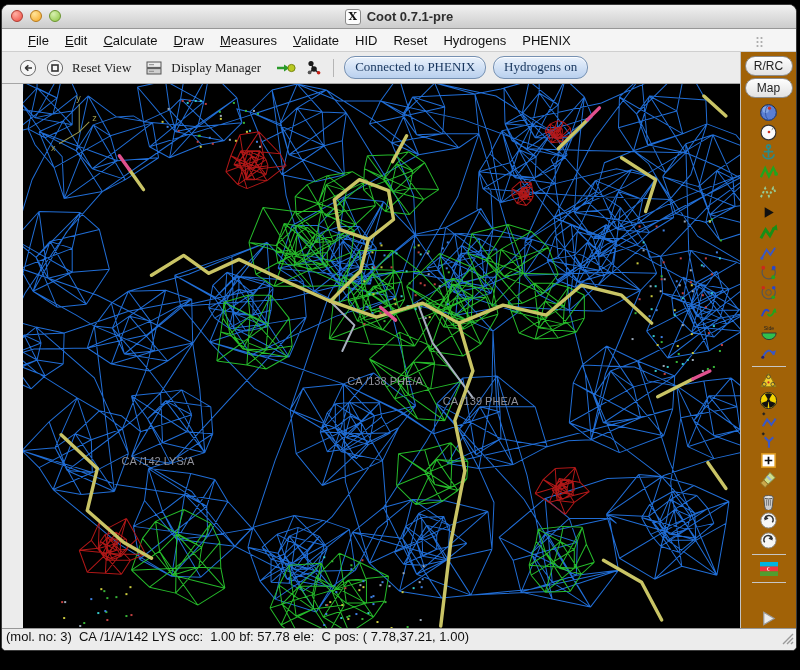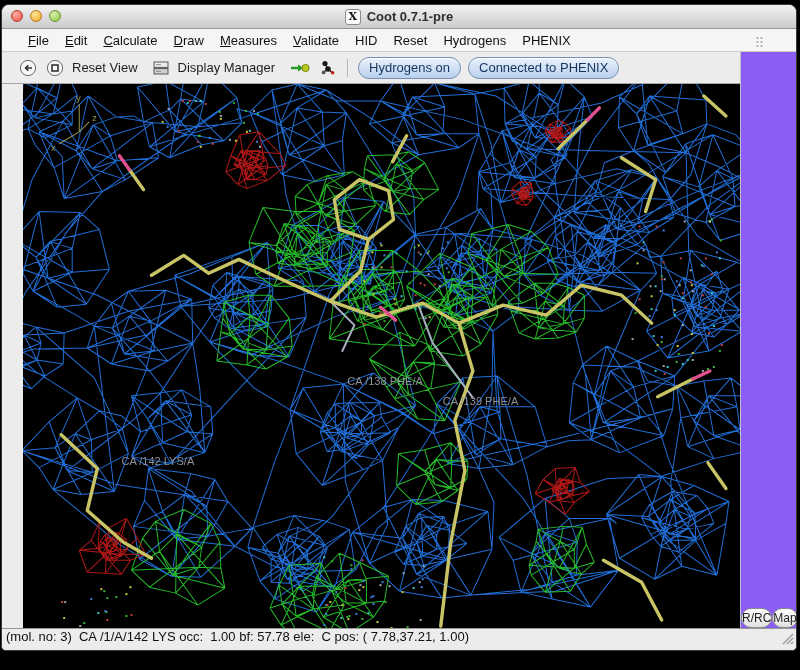--- a/index.html
+++ b/index.html
@@ -21,34 +21,34 @@
             font:bold 11px/13px "DejaVu Serif",serif;color:#111;text-align:center;}
   
   .menubar{height:22px;flex:0 0 22px;background:#f5f5f5;border-bottom:1px solid #cfcfcf;
            display:flex;align-items:center;padding-left:18px;position:relative;}
   .menu-item{font-size:13px;color:#111;padding:10px 8px;cursor:default;}
   .menu-grip{position:absolute;right:32px;top:5px;}
   
   .content-row{flex:1;display:flex;min-height:0;}
   .left-col{flex:1;display:flex;flex-direction:column;min-width:0;}
   .toolbar{height:31px;flex:0 0 31px;display:flex;align-items:center;gap:7px;
-           padding-left:16px;background:#ececec;border-bottom:1px solid #a6a6a6;}
+           padding-left:16px;background:#ececec;border-bottom:1px solid #a6a6a6;font-family:Liberation Serif, serif;}
   .ticon{display:inline-flex;align-items:center;justify-content:center;width:20px;height:20px;}
   .tool-label{font-size:13px;color:#1d1d1d;}
   .tool-sep{width:1px;height:18px;background:#b5b5b5;margin:0 3px;}
   .pill{border-radius:11px;padding:2px 10px 3px 10px;font-size:13px;color:#16345c;
         background:linear-gradient(#eaf2fc,#b9d0ee);border:1px solid #7590b2;
         box-shadow:inset 0 1px 0 rgba(255,255,255,.9);font-family:inherit;}
   .canvas-row{flex:1;display:flex;min-height:0;}
   .gutter{width:21px;flex:0 0 21px;background:#ececec;}
   .canvas{flex:1;background:#000;position:relative;min-width:0;}
   .canvas svg{display:block;width:100%;height:100%;}
   
-  .right-col{width:56px;flex:0 0 56px;background:#8b5cf6;display:flex;flex-direction:row;
-             align-items:flex-end;border-left:1px solid #c2c2c2;padding-top:2px;box-sizing:border-box;}
+  .right-col{width:56px;flex:0 0 56px;background:#a16207;display:flex;flex-direction:column;
+             align-items:center;border-left:1px solid #c2c2c2;padding-top:2px;box-sizing:border-box;}
   .mode-btn{width:48px;box-sizing:border-box;text-align:center;font-size:12px;color:#222;
             background:linear-gradient(#fefefe,#e2e2e2);border:1px solid #8c8c8c;border-radius:10px;
             padding:2px 0;margin-top:2px;font-family:inherit;}
   .icon-col{margin-top:5px;display:flex;flex-direction:column;align-items:center;gap:1px;flex:1;width:100%;}
   .vicon{width:24px;height:19px;display:flex;align-items:center;justify-content:center;}
   .icon-sep{width:34px;height:1px;background:#c6c6c6;margin:3px 0;}
   .push-bottom{margin-top:auto;}
   
   .statusbar{height:21px;flex:0 0 21px;background:#ececec;border-top:1px solid #979797;
              display:flex;padding-left:4px;position:relative;}
@@ -133,22 +133,22 @@
               <line x1="7" y1="5" x2="10" y2="10" stroke="#222" stroke-width="1.4"></line>
               <line x1="10" y1="10" x2="6" y2="13" stroke="#222" stroke-width="1.4"></line>
               <line x1="10" y1="10" x2="14" y2="13.5" stroke="#222" stroke-width="1.4"></line>
               <circle cx="7" cy="4.5" r="2.6" fill="#1a1a1a"></circle>
               <circle cx="10" cy="10" r="2.8" fill="#1a1a1a"></circle>
               <circle cx="5.6" cy="13.4" r="1.9" fill="#555"></circle>
               <circle cx="14.6" cy="13.8" r="1.8" fill="#c32016"></circle>
             </svg>
         </span>
         <span class="tool-sep"></span>
+        <button class="pill">Connected to PHENIX</button>
         <button class="pill">Hydrogens on</button>
-        <button class="pill">Connected to PHENIX</button>
       </div>
 
       <div class="canvas-row">
         <div class="gutter"></div>
         <div class="canvas">
           <svg id="glsvg" viewBox="0 0 714 546" preserveAspectRatio="none">
               <path d="M135,74L102,96M135,74L94,77M102,96L79,108M102,96L69,85M102,96L70,41M79,108L41,115M79,108L53,67M41,115L31,84M41,115L70,41M41,115L94,77M31,84L16,48M31,84L87,52M16,48L40,37M16,48L94,77M16,48L53,67M40,37L65,12M40,37L69,85M65,12L93,33M65,12L53,67M65,12L87,52M93,33L129,39M93,33L70,41M129,39L135,74M129,39L87,52M129,39L69,85M94,77L69,85M69,85L53,67M53,67L70,41M70,41L87,52M87,52L94,77M218,39L200,57M218,39L174,43M200,57L178,61M200,57L152,48M200,57L157,15M178,61L146,74M178,61L146,26M146,74L126,63M146,74L157,15M146,74L174,43M126,63L120,38M126,63L180,18M120,38L114,3M120,38L174,43M120,38L146,26M114,3L142,-3M114,3L152,48M142,-3L161,-10M142,-3L146,26M142,-3L180,18M161,-10L186,-13M161,-10L157,15M186,-13L213,14M186,-13L180,18M186,-13L152,48M213,14L218,39M213,14L174,43M174,43L152,48M152,48L146,26M146,26L157,15M157,15L180,18M180,18L174,43M318,57L320,91M318,57L300,62M320,91L291,98M320,91L265,71M320,91L273,24M291,98L258,91M291,98L256,40M258,91L238,58M258,91L273,24M258,91L300,62M238,58L226,28M238,58L298,28M226,28L248,6M226,28L300,62M226,28L256,40M248,6L273,0M248,6L265,71M273,0L302,6M273,0L256,40M273,0L298,28M302,6L322,29M302,6L273,24M322,29L318,57M322,29L298,28M322,29L265,71M300,62L265,71M265,71L256,40M256,40L273,24M273,24L298,28M298,28L300,62M454,50L434,64M454,50L418,50M434,64L394,71M434,64L392,51M434,64L388,13M394,71L367,59M394,71L378,31M367,59L345,40M367,59L388,13M367,59L418,50M345,40L356,17M345,40L420,23M356,17L374,-8M356,17L418,50M356,17L378,31M374,-8L410,-1M374,-8L392,51M410,-1L450,10M410,-1L378,31M410,-1L420,23M450,10L454,50M450,10L388,13M418,50L392,51M392,51L378,31M378,31L388,13M388,13L420,23M420,23L418,50M567,33L547,54M567,33L532,44M547,54L539,73M547,54L510,54M547,54L514,9M539,73L502,65M539,73L497,30M502,65L487,57M502,65L514,9M502,65L532,44M487,57L480,40M487,57L533,21M480,40L479,4M480,40L532,44M480,40L497,30M479,4L504,-3M479,4L510,54M504,-3L514,-14M504,-3L497,30M504,-3L533,21M514,-14L540,-5M514,-14L514,9M540,-5L559,13M540,-5L533,21M540,-5L510,54M559,13L567,33M559,13L532,44M532,44L510,54M510,54L497,30M497,30L514,9M514,9L533,21M533,21L532,44M681,40L660,69M681,40L657,50M660,69L640,89M660,69L622,61M660,69L624,12M640,89L608,67M640,89L611,30M608,67L593,44M608,67L624,12M608,67L657,50M593,44L594,13M593,44L651,27M594,13L616,-8M594,13L657,50M594,13L611,30M616,-8L660,-19M616,-8L622,61M660,-19L680,16M660,-19L611,30M660,-19L651,27M680,16L681,40M680,16L624,12M657,50L622,61M622,61L611,30M611,30L624,12M624,12L651,27M651,27L657,50M755,116L735,144M755,116L709,123M735,144L694,157M735,144L684,131M735,144L691,87M694,157L680,139M694,157L673,103M680,139L650,130M680,139L691,87M680,139L709,123M650,130L637,93M650,130L707,95M637,93L660,60M637,93L709,123M637,93L673,103M660,60L687,51M660,60L684,131M687,51L723,65M687,51L673,103M687,51L707,95M723,65L736,83M723,65L691,87M736,83L755,116M736,83L707,95M736,83L684,131M709,123L684,131M684,131L673,103M673,103L691,87M691,87L707,95M707,95L709,123M86,186L63,221M86,186L49,189M63,221L34,224M63,221L25,195M63,221L27,158M34,224L10,208M34,224L13,174M10,208L-3,185M10,208L27,158M10,208L49,189M-3,185L-9,156M-3,185L49,165M-9,156L16,128M-9,156L49,189M-9,156L13,174M16,128L57,129M16,128L25,195M57,129L76,146M57,129L13,174M57,129L49,165M76,146L86,186M76,146L27,158M49,189L25,195M25,195L13,174M13,174L27,158M27,158L49,165M49,165L49,189M169,260L144,278M169,260L131,268M144,278L126,288M144,278L101,271M144,278L106,233M126,288L88,281M126,288L89,245M88,281L64,265M88,281L106,233M88,281L131,268M64,265L71,243M64,265L127,238M71,243L88,220M71,243L131,268M71,243L89,245M88,220L105,208M88,220L101,271M105,208L142,207M105,208L89,245M105,208L127,238M142,207L168,216M142,207L106,233M168,216L169,260M168,216L127,238M168,216L101,271M131,268L101,271M101,271L89,245M89,245L106,233M106,233L127,238M127,238L131,268M282,234L265,274M282,234L241,241M265,274L227,272M265,274L210,245M265,274L213,193M227,272L186,259M227,272L191,215M186,259L157,223M186,259L213,193M186,259L241,241M157,223L151,192M157,223L246,203M151,192L208,172M151,192L241,241M151,192L191,215M208,172L243,159M208,172L210,245M243,159L279,198M243,159L191,215M243,159L246,203M279,198L282,234M279,198L213,193M241,241L210,245M210,245L191,215M191,215L213,193M213,193L246,203M246,203L241,241M247,227L243,244M247,227L229,232M243,244L222,248M243,244L212,231M243,244L215,206M222,248L205,245M222,248L201,216M205,245L191,235M205,245L215,206M205,245L229,232M191,235L185,225M191,235L229,210M185,225L189,202M185,225L229,232M185,225L201,216M189,202L203,189M189,202L212,231M203,189L215,193M203,189L201,216M203,189L229,210M215,193L241,198M215,193L215,206M241,198L249,205M241,198L229,210M241,198L212,231M249,205L247,227M249,205L229,232M229,232L212,231M212,231L201,216M201,216L215,206M215,206L229,210M229,210L229,232M379,187L371,214M379,187L339,194M371,214L334,230M371,214L317,203M371,214L315,153M334,230L315,220M334,230L297,176M315,220L290,208M315,220L315,153M315,220L339,194M290,208L254,185M290,208L347,163M254,185L268,142M254,185L339,194M254,185L297,176M268,142L294,142M268,142L317,203M294,142L320,114M294,142L297,176M294,142L347,163M320,114L359,118M320,114L315,153M359,118L391,152M359,118L347,163M359,118L317,203M391,152L379,187M391,152L339,194M339,194L317,203M317,203L297,176M297,176L315,153M315,153L347,163M347,163L339,194M349,180L346,201M349,180L337,184M346,201L323,199M346,201L318,186M346,201L318,158M323,199L315,197M323,199L306,177M315,197L298,188M315,197L318,158M315,197L337,184M298,188L282,172M298,188L336,169M282,172L297,149M282,172L337,184M282,172L306,177M297,149L316,143M297,149L318,186M316,143L335,143M316,143L306,177M316,143L336,169M335,143L352,165M335,143L318,158M352,165L349,180M352,165L336,169M352,165L318,186M337,184L318,186M318,186L306,177M306,177L318,158M318,158L336,169M336,169L337,184M495,188L493,229M495,188L460,203M493,229L468,248M493,229L429,209M493,229L437,162M468,248L431,232M468,248L413,187M431,232L388,221M431,232L437,162M431,232L460,203M388,221L389,190M388,221L463,176M389,190L390,151M389,190L460,203M389,190L413,187M390,151L421,144M390,151L429,209M421,144L456,125M421,144L413,187M421,144L463,176M456,125L468,146M456,125L437,162M468,146L507,156M468,146L463,176M468,146L429,209M507,156L495,188M507,156L460,203M460,203L429,209M429,209L413,187M413,187L437,162M437,162L463,176M463,176L460,203M471,194L466,210M471,194L459,194M466,210L442,217M466,210L438,199M466,210L436,170M442,217L423,204M442,217L427,185M423,204L402,185M423,204L436,170M423,204L459,194M402,185L416,173M402,185L457,172M416,173L430,150M416,173L459,194M416,173L427,185M430,150L454,155M430,150L438,199M454,155L472,166M454,155L427,185M454,155L457,172M472,166L471,194M472,166L436,170M459,194L438,199M438,199L427,185M427,185L436,170M436,170L457,172M457,172L459,194M631,190L615,207M631,190L587,189M615,207L577,228M615,207L553,199M615,207L552,148M577,228L544,227M577,228L533,173M544,227L515,212M544,227L552,148M544,227L587,189M515,212L499,192M515,212L591,159M499,192L500,158M499,192L587,189M499,192L533,173M500,158L529,134M500,158L553,199M529,134L571,108M529,134L533,173M529,134L591,159M571,108L595,124M571,108L552,148M595,124L620,161M595,124L591,159M595,124L553,199M620,161L631,190M620,161L587,189M587,189L553,199M553,199L533,173M533,173L552,148M552,148L591,159M591,159L587,189M587,179L579,193M587,179L574,187M579,193L571,204M579,193L557,187M579,193L562,159M571,204L550,204M571,204L549,172M550,204L532,197M550,204L562,159M550,204L574,187M532,197L522,177M532,197L573,168M522,177L530,153M522,177L574,187M522,177L549,172M530,153L546,141M530,153L557,187M546,141L567,150M546,141L549,172M546,141L573,168M567,150L581,141M567,150L562,159M581,141L591,159M581,141L573,168M581,141L557,187M591,159L587,179M591,159L574,187M574,187L557,187M557,187L549,172M549,172L562,159M562,159L573,168M573,168L574,187M720,230L716,248M720,230L694,235M716,248L683,268M716,248L669,244M716,248L674,201M683,268L642,275M683,268L658,214M642,275L621,248M642,275L674,201M642,275L694,235M621,248L637,210M621,248L703,206M637,210L635,173M637,210L694,235M637,210L658,214M635,173L665,167M635,173L669,244M665,167L711,179M665,167L658,214M665,167L703,206M711,179L736,191M711,179L674,201M736,191L720,230M736,191L703,206M736,191L669,244M694,235L669,244M669,244L658,214M658,214L674,201M674,201L703,206M703,206L694,235M713,227L701,241M713,227L686,227M701,241L688,254M701,241L671,233M701,241L677,207M688,254L666,249M688,254L665,222M666,249L648,231M666,249L677,207M666,249L686,227M648,231L646,214M648,231L690,210M646,214L657,194M646,214L686,227M646,214L665,222M657,194L671,199M657,194L671,233M671,199L691,188M671,199L665,222M671,199L690,210M691,188L697,207M691,188L677,207M697,207L713,227M697,207L690,210M697,207L671,233M686,227L671,233M671,233L665,222M665,222L677,207M677,207L690,210M690,210L686,227M105,371L91,409M105,371L69,390M91,409L58,412M91,409L44,388M91,409L52,351M58,412L30,407M58,412L32,365M30,407L16,385M30,407L52,351M30,407L69,390M16,385L-1,368M16,385L68,357M-1,368L26,339M-1,368L69,390M-1,368L32,365M26,339L54,315M26,339L44,388M54,315L76,328M54,315L32,365M54,315L68,357M76,328L99,346M76,328L52,351M99,346L105,371M99,346L68,357M99,346L44,388M69,390L44,388M44,388L32,365M32,365L52,351M52,351L68,357M68,357L69,390M228,446L211,464M228,446L184,454M211,464L177,495M211,464L153,457M211,464L161,412M177,495L148,494M177,495L139,429M148,494L116,477M148,494L161,412M148,494L184,454M116,477L110,444M116,477L183,424M110,444L121,418M110,444L184,454M110,444L139,429M121,418L125,386M121,418L153,457M125,386L167,391M125,386L139,429M125,386L183,424M167,391L191,397M167,391L161,412M191,397L204,419M191,397L183,424M191,397L153,457M204,419L228,446M204,419L184,454M184,454L153,457M153,457L139,429M139,429L161,412M161,412L183,424M183,424L184,454M331,488L307,505M331,488L292,489M307,505L292,530M307,505L263,497M307,505L265,454M292,530L251,517M292,530L254,471M251,517L236,499M251,517L265,454M251,517L292,489M236,499L224,465M236,499L300,463M224,465L229,445M224,465L292,489M224,465L254,471M229,445L270,433M229,445L263,497M270,433L299,438M270,433L254,471M270,433L300,463M299,438L325,447M299,438L265,454M325,447L331,488M325,447L300,463M325,447L263,497M292,489L263,497M263,497L254,471M254,471L265,454M265,454L300,463M300,463L292,489M298,479L296,497M298,479L284,487M296,497L279,509M296,497L270,487M296,497L271,461M279,509L265,501M279,509L260,472M265,501L247,500M265,501L271,461M265,501L284,487M247,500L247,477M247,500L283,468M247,477L238,465M247,477L284,487M247,477L260,472M238,465L253,452M238,465L270,487M253,452L274,445M253,452L260,472M253,452L283,468M274,445L295,454M274,445L271,461M295,454L303,466M295,454L283,468M295,454L270,487M303,466L298,479M303,466L284,487M284,487L270,487M270,487L260,472M260,472L271,461M271,461L283,468M283,468L284,487M467,467L446,513M467,467L423,477M446,513L417,516M446,513L392,492M446,513L394,431M417,516L375,509M417,516L378,456M375,509L345,481M375,509L394,431M375,509L423,477M345,481L328,450M345,481L425,443M328,450L359,425M328,450L423,477M328,450L378,456M359,425L388,417M359,425L392,492M388,417L419,418M388,417L378,456M388,417L425,443M419,418L463,429M419,418L394,431M463,429L467,467M463,429L425,443M463,429L392,492M423,477L392,492M392,492L378,456M378,456L394,431M394,431L425,443M425,443L423,477M442,461L421,478M442,461L412,467M421,478L399,483M421,478L398,474M421,478L402,443M399,483L379,482M399,483L392,460M379,482L370,470M379,482L402,443M379,482L412,467M370,470L381,444M370,470L412,453M381,444L397,435M381,444L412,467M381,444L392,460M397,435L419,434M397,435L398,474M419,434L424,448M419,434L392,460M419,434L412,453M424,448L442,461M424,448L402,443M412,467L398,474M398,474L392,460M392,460L402,443M402,443L412,453M412,453L412,467M593,488L565,525M593,488L551,493M565,525L527,517M565,525L527,500M565,525L521,450M527,517L496,510M527,517L506,471M496,510L488,478M496,510L521,450M496,510L551,493M488,478L474,455M488,478L552,460M474,455L520,416M474,455L551,493M474,455L506,471M520,416L544,436M520,416L527,500M544,436L584,436M544,436L506,471M544,436L552,460M584,436L593,488M584,436L521,450M551,493L527,500M527,500L506,471M506,471L521,450M521,450L552,460M552,460L551,493M700,441L691,493M700,441L670,458M691,493L656,484M691,493L642,458M691,493L645,417M656,484L629,497M656,484L623,434M629,497L594,476M629,497L645,417M629,497L670,458M594,476L581,432M594,476L669,431M581,432L613,392M581,432L670,458M581,432L623,434M613,392L636,394M613,392L642,458M636,394L668,403M636,394L623,434M636,394L669,431M668,403L703,419M668,403L645,417M703,419L700,441M703,419L669,431M703,419L642,458M670,458L642,458M642,458L623,434M623,434L645,417M645,417L669,431M669,431L670,458M688,441L670,456M688,441L661,447M670,456L653,470M670,456L644,452M670,456L649,427M653,470L635,464M653,470L633,441M635,464L625,452M635,464L649,427M635,464L661,447M625,452L616,435M625,452L665,434M616,435L624,422M616,435L661,447M616,435L633,441M624,422L647,409M624,422L644,452M647,409L671,413M647,409L633,441M647,409L665,434M671,413L682,426M671,413L649,427M682,426L688,441M682,426L665,434M682,426L644,452M661,447L644,452M644,452L633,441M633,441L649,427M649,427L665,434M665,434L661,447M750,344L727,367M750,344L714,347M727,367L688,376M727,367L688,353M727,367L683,313M688,376L662,364M688,376L668,338M662,364L655,335M662,364L683,313M662,364L714,347M655,335L651,303M655,335L711,324M651,303L678,298M651,303L714,347M651,303L668,338M678,298L705,295M678,298L688,353M705,295L727,313M705,295L668,338M705,295L711,324M727,313L750,344M727,313L683,313M714,347L688,353M688,353L668,338M668,338L683,313M683,313L711,324M711,324L714,347M647,326L638,353M647,326L615,335M638,353L594,370M638,353L578,340M638,353L585,288M594,370L566,357M594,370L569,312M566,357L544,340M566,357L585,288M566,357L615,335M544,340L548,300M544,340L608,304M548,300L557,282M548,300L615,335M548,300L569,312M557,282L581,263M557,282L578,340M581,263L612,278M581,263L569,312M581,263L608,304M612,278L649,293M612,278L585,288M649,293L647,326M649,293L608,304M649,293L578,340M615,335L578,340M578,340L569,312M569,312L585,288M585,288L608,304M608,304L615,335M374,345L358,378M374,345L345,359M358,378L339,387M358,378L317,369M358,378L325,319M339,387L298,403M339,387L298,346M298,403L272,371M298,403L325,319M298,403L345,359M272,371L266,327M272,371L350,333M266,327L279,305M266,327L345,359M266,327L298,346M279,305L319,301M279,305L317,369M319,301L349,290M319,301L298,346M319,301L350,333M349,290L391,323M349,290L325,319M391,323L374,345M391,323L350,333M391,323L317,369M345,359L317,369M317,369L298,346M298,346L325,319M325,319L350,333M350,333L345,359M366,350L344,362M366,350L337,351M344,362L332,376M344,362L322,355M344,362L326,333M332,376L317,367M332,376L311,345M317,367L303,369M317,367L326,333M317,367L337,351M303,369L296,349M303,369L337,338M296,349L303,330M296,349L337,351M296,349L311,345M303,330L311,321M303,330L322,355M311,321L324,320M311,321L311,345M311,321L337,338M324,320L355,320M324,320L326,333M355,320L357,334M355,320L337,338M355,320L322,355M357,334L366,350M357,334L337,351M337,351L322,355M322,355L311,345M311,345L326,333M326,333L337,338M337,338L337,351M522,364L488,382M522,364L476,356M488,382L454,386M488,382L451,372M488,382L455,324M454,386L423,381M454,386L434,347M423,381L409,351M423,381L455,324M423,381L476,356M409,351L412,321M409,351L475,329M412,321L438,295M412,321L476,356M412,321L434,347M438,295L472,293M438,295L451,372M472,293L510,324M472,293L434,347M472,293L475,329M510,324L522,364M510,324L455,324M476,356L451,372M451,372L434,347M434,347L455,324M455,324L475,329M475,329L476,356M189,351L181,370M189,351L163,349M181,370L147,381M181,370L139,360M181,370L142,318M147,381L108,374M147,381L124,336M108,374L117,349M108,374L142,318M108,374L163,349M117,349L108,313M117,349L168,332M108,313L137,310M108,313L163,349M108,313L124,336M137,310L158,307M137,310L139,360M158,307L187,324M158,307L124,336M158,307L168,332M187,324L189,351M187,324L142,318M163,349L139,360M139,360L124,336M124,336L142,318M142,318L168,332M168,332L163,349M530,84L530,100M530,84L510,94M530,100L505,111M530,100L490,94M530,100L494,66M505,111L476,119M505,111L485,79M476,119L458,105M476,119L494,66M476,119L510,94M458,105L454,88M458,105L511,73M454,88L465,70M454,88L510,94M454,88L485,79M465,70L477,47M465,70L490,94M477,47L507,40M477,47L485,79M477,47L511,73M507,40L527,48M507,40L494,66M527,48L542,71M527,48L511,73M527,48L490,94M542,71L530,84M542,71L510,94M510,94L490,94M490,94L485,79M485,79L494,66M494,66L511,73M511,73L510,94M648,134L624,149M648,134L612,140M624,149L612,161M624,149L592,146M624,149L593,108M612,161L573,174M612,161L583,126M573,174L568,155M573,174L593,108M573,174L612,140M568,155L549,129M568,155L617,116M549,129L561,117M549,129L612,140M549,129L583,126M561,117L570,97M561,117L592,146M570,97L606,86M570,97L583,126M570,97L617,116M606,86L631,94M606,86L593,108M631,94L644,116M631,94L617,116M631,94L592,146M644,116L648,134M644,116L612,140M612,140L592,146M592,146L583,126M583,126L593,108M593,108L617,116M617,116L612,140M49,27L49,41M49,27L30,30M49,41L22,54M49,41L12,34M49,41L14,4M22,54L5,45M22,54L-1,20M5,45L-9,48M5,45L14,4M5,45L30,30M-9,48L-13,24M-9,48L34,14M-13,24L-22,-1M-13,24L30,30M-13,24L-1,20M-22,-1L-0,-2M-22,-1L12,34M-0,-2L14,-10M-0,-2L-1,20M-0,-2L34,14M14,-10L41,-18M14,-10L14,4M41,-18L54,11M41,-18L34,14M41,-18L12,34M54,11L49,27M54,11L30,30M30,30L12,34M12,34L-1,20M-1,20L14,4M14,4L34,14M34,14L30,30M40,281L22,293M40,281L14,277M22,293L8,306M22,293L-1,284M22,293L1,252M8,306L-24,291M8,306L-18,269M-24,291L-29,278M-24,291L1,252M-24,291L14,277M-29,278L-29,253M-29,278L18,260M-29,253L-12,237M-29,253L14,277M-29,253L-18,269M-12,237L13,244M-12,237L-1,284M13,244L41,250M13,244L-18,269M13,244L18,260M41,250L40,281M41,250L1,252M14,277L-1,284M-1,284L-18,269M-18,269L1,252M1,252L18,260M18,260L14,277M79,108L138,66L213,14M93,33L110,32L120,38M40,37L9,96L-9,156M79,108L43,149L10,208M31,84L12,61L5,45M41,115L39,73L22,54M126,63L218,34L302,6M218,39L213,25L226,28M302,6L349,36L394,71M273,0L314,17L356,17M248,6L262,112L290,208M322,29L364,98L391,152M356,17L439,36L539,73M450,10L476,5L504,-3M394,71L340,102L268,142M367,59L389,112L391,152M454,50L433,113L389,190M454,50L473,113L495,188M410,-1L471,12L527,48M450,10L466,60L476,119M480,40L576,19L660,-19M502,65L571,67L660,69M539,73L556,93L571,108M559,13L535,80L500,158M547,54L526,76L530,84M567,33L538,53L530,84M480,40L514,104L568,155M559,13L553,68L549,129M681,40L710,51L736,83M660,69L695,84L755,116M616,-8L569,55L529,134M608,67L579,79L571,108M608,67L623,80L644,116M681,40L665,91L644,116M650,130L581,161L515,212M687,51L600,103L529,134M736,83L683,122L635,173M660,60L663,169L683,268M736,83L664,111L568,155M736,83L652,126L573,174M10,208L53,232L71,243M-3,185L74,212L169,260M57,129L2,210L-29,278M16,128L1,186L-12,237M105,208L165,191L243,159M64,265L123,252L157,223M71,243L80,317L91,409M142,207L122,289L99,346M126,288L159,331L181,370M169,260L176,306L181,370M168,216L105,228L41,250M64,265L11,266L-29,278M227,272L312,233L371,214M157,223L259,216L379,187M186,259L230,305L266,327M186,259L254,278L319,301M282,234L204,318L147,381M243,159L190,228L137,310M315,220L359,177L390,151M391,152L437,150L507,156M359,118L305,211L266,327M320,114L362,210L391,323M431,232L480,223L544,227M507,156L557,172L615,207M468,248L472,327L488,382M468,248L467,309L454,386M468,146L466,108L454,88M468,146L452,125L454,88M529,134L614,171L720,230M620,161L624,174L635,173M615,207L580,291L566,357M544,227L560,291L566,357M544,227L540,166L530,100M529,134L491,86L477,47M499,192L524,154L570,97M500,158L555,123L606,86M736,191L719,285L727,367M716,248L731,281L727,313M720,230L675,246L612,278M720,230L682,252L649,293M635,173L597,155L568,155M736,191L672,153L631,94M30,407L96,462L148,494M-1,368L93,402L204,419M99,346L111,336L137,310M76,328L98,333L117,349M105,371L71,295L13,244M54,315L13,289L-29,253M211,464L216,458L229,445M211,464L248,483L307,505M211,464L168,409L108,374M125,386L147,379L189,351M331,488L353,446L388,417M292,530L311,503L328,450M229,445L251,378L279,305M236,499L308,434L374,345M446,513L530,509L593,488M417,516L506,507L593,488M345,481L321,399L319,301M345,481L363,442L358,378M359,425L402,358L438,295M467,467L469,420L454,386M520,416L582,396L636,394M584,436L591,441L581,432M527,517L502,393L472,293M565,525L499,417L412,321M581,432L638,393L688,376M656,484L645,400L655,335M691,493L643,377L612,278M636,394L585,355L544,340M651,303L609,284L557,282M651,303L622,298L612,278M647,326L532,356L423,381M566,357L543,358L522,364M319,301L377,329L409,351M319,301L375,329L409,351M530,100L591,85L631,94M458,105L549,112L644,116" stroke="#2273e0" fill="none" stroke-width="1" opacity="0.95"></path>
               <path d="M327,169L321,202M327,169L298,181M321,202L287,203M321,202L273,181M321,202L273,142M287,203L250,203M287,203L252,162M250,203L232,191M250,203L273,142M250,203L298,181M232,191L225,159M232,191L299,155M225,159L239,124M225,159L298,181M225,159L252,162M239,124L271,128M239,124L273,181M271,128L297,128M271,128L252,162M271,128L299,155M297,128L330,147M297,128L273,142M330,147L327,169M330,147L299,155M330,147L273,181M298,181L273,181M273,181L252,162M252,162L273,142M273,142L299,155M299,155L298,181M303,169L303,183M303,169L284,171M303,183L288,186M303,183L273,173M303,183L273,151M288,186L270,182M288,186L268,166M270,182L254,180M270,182L273,151M270,182L284,171M254,180L252,169M254,180L287,161M252,169L254,158M252,169L284,171M252,169L268,166M254,158L260,140M254,158L273,173M260,140L283,144M260,140L268,166M260,140L287,161M283,144L291,151M283,144L273,151M291,151L307,158M291,151L287,161M291,151L273,173M307,158L303,169M307,158L284,171M284,171L273,173M273,173L268,166M268,166L273,151M273,151L287,161M287,161L284,171M420,215L390,263M420,215L375,229M390,263L345,261M390,263L340,237M390,263L348,191M345,261L305,256M345,261L329,212M305,256L309,220M305,256L348,191M305,256L375,229M309,220L319,193M309,220L369,205M319,193L335,167M319,193L375,229M319,193L329,212M335,167L368,167M335,167L340,237M368,167L395,188M368,167L329,212M368,167L369,205M395,188L420,215M395,188L348,191M375,229L340,237M340,237L329,212M329,212L348,191M348,191L369,205M369,205L375,229M380,216L371,231M380,216L363,223M371,231L358,247M371,231L347,227M371,231L349,203M358,247L333,238M358,247L339,215M333,238L324,218M333,238L349,203M333,238L363,223M324,218L325,196M324,218L361,208M325,196L336,186M325,196L363,223M325,196L339,215M336,186L370,187M336,186L347,227M370,187L377,199M370,187L339,215M370,187L361,208M377,199L380,216M377,199L349,203M363,223L347,227M347,227L339,215M339,215L349,203M349,203L361,208M361,208L363,223M473,231L456,261M473,231L446,239M456,261L438,273M456,261L429,243M456,261L428,201M438,273L405,268M438,273L413,225M405,268L394,236M405,268L428,201M405,268L446,239M394,236L382,203M394,236L448,213M382,203L415,170M382,203L446,239M382,203L413,225M415,170L447,184M415,170L429,243M447,184L468,206M447,184L413,225M447,184L448,213M468,206L473,231M468,206L428,201M446,239L429,243M429,243L413,225M413,225L428,201M428,201L448,213M448,213L446,239M466,228L450,240M466,228L442,237M450,240L439,246M450,240L427,234M450,240L430,215M439,246L419,244M439,246L422,222M419,244L411,231M419,244L430,215M419,244L442,237M411,231L401,220M411,231L444,215M401,220L414,204M401,220L442,237M401,220L422,222M414,204L428,195M414,204L427,234M428,195L443,199M428,195L422,222M428,195L444,215M443,199L461,214M443,199L430,215M461,214L466,228M461,214L444,215M461,214L427,234M442,237L427,234M427,234L422,222M422,222L430,215M430,215L444,215M444,215L442,237M351,122L331,141M351,122L319,128M331,141L309,158M331,141L301,132M331,141L302,101M309,158L291,159M309,158L294,120M291,159L272,131M291,159L302,101M291,159L319,128M272,131L271,113M272,131L322,107M271,113L283,101M271,113L319,128M271,113L294,120M283,101L303,92M283,101L301,132M303,92L328,88M303,92L294,120M303,92L322,107M328,88L343,97M328,88L302,101M343,97L351,122M343,97L322,107M343,97L301,132M319,128L301,132M301,132L294,120M294,120L302,101M302,101L322,107M322,107L319,128M268,263L263,274M268,263L242,267M263,274L242,286M263,274L219,266M263,274L226,233M242,286L223,282M242,286L206,251M223,282L193,278M223,282L226,233M223,282L242,267M193,278L197,249M193,278L244,241M197,249L199,235M197,249L242,267M197,249L206,251M199,235L200,219M199,235L219,266M200,219L224,212M200,219L206,251M200,219L244,241M224,212L247,212M224,212L226,233M247,212L265,235M247,212L244,241M247,212L219,266M265,235L268,263M265,235L242,267M242,267L219,266M219,266L206,251M206,251L226,233M226,233L244,241M244,241L242,267M436,299L420,338M436,299L406,306M420,338L393,336M420,338L384,312M420,338L389,279M393,336L370,316M393,336L372,297M370,316L362,304M370,316L389,279M370,316L406,306M362,304L345,276M362,304L410,280M345,276L375,249M345,276L406,306M345,276L372,297M375,249L404,262M375,249L384,312M404,262L423,283M404,262L372,297M404,262L410,280M423,283L436,299M423,283L389,279M406,306L384,312M384,312L372,297M372,297L389,279M389,279L410,280M410,280L406,306M533,191L518,210M533,191L498,190M518,210L497,220M518,210L479,193M518,210L476,166M497,220L467,223M497,220L461,177M467,223L454,195M467,223L476,166M467,223L498,190M454,195L443,170M454,195L496,174M443,170L447,150M443,170L498,190M443,170L461,177M447,150L483,141M447,150L479,193M483,141L506,148M483,141L461,177M483,141L496,174M506,148L523,164M506,148L476,166M523,164L533,191M523,164L496,174M523,164L479,193M498,190L479,193M479,193L461,177M461,177L476,166M476,166L496,174M496,174L498,190M197,486L201,506M197,486L175,485M201,506L174,523M201,506L149,493M201,506L153,452M174,523L152,511M174,523L136,469M152,511L126,505M152,511L153,452M152,511L175,485M126,505L108,488M126,505L178,465M108,488L119,456M108,488L175,485M108,488L136,469M119,456L132,439M119,456L149,493M132,439L160,427M132,439L136,469M132,439L178,465M160,427L187,441M160,427L153,452M187,441L196,460M187,441L178,465M187,441L149,493M196,460L197,486M196,460L175,485M175,485L149,493M149,493L136,469M136,469L153,452M153,452L178,465M178,465L175,485M320,523L305,550M320,523L289,527M305,550L279,562M305,550L272,534M305,550L275,504M279,562L257,543M279,562L258,522M257,543L246,526M257,543L275,504M257,543L289,527M246,526L255,503M246,526L290,512M255,503L265,483M255,503L289,527M255,503L258,522M265,483L297,481M265,483L272,534M297,481L308,504M297,481L258,522M297,481L290,512M308,504L320,523M308,504L275,504M289,527L272,534M272,534L258,522M258,522L275,504M275,504L290,512M290,512L289,527M442,396L433,408M442,396L426,405M433,408L417,419M433,408L410,402M433,408L412,377M417,419L391,422M417,419L400,389M391,422L372,403M391,422L412,377M391,422L426,405M372,403L374,371M372,403L427,380M374,371L400,367M374,371L426,405M374,371L400,389M400,367L426,360M400,367L410,402M426,360L443,379M426,360L400,389M426,360L427,380M443,379L442,396M443,379L412,377M426,405L410,402M410,402L400,389M400,389L412,377M412,377L427,380M427,380L426,405M414,106L399,116M414,106L385,105M399,116L385,131M399,116L369,108M399,116L372,80M385,131L361,128M385,131L359,96M361,128L339,106M361,128L372,80M361,128L385,105M339,106L340,85M339,106L388,87M340,85L343,72M340,85L385,105M340,85L359,96M343,72L370,71M343,72L369,108M370,71L384,68M370,71L359,96M370,71L388,87M384,68L400,79M384,68L372,80M400,79L414,106M400,79L388,87M400,79L369,108M385,105L369,108M369,108L359,96M359,96L372,80M372,80L388,87M388,87L385,105M559,235L551,249M559,235L538,241M551,249L533,255M551,249L514,245M551,249L520,218M533,255L510,256M533,255L512,227M510,256L494,250M510,256L520,218M510,256L538,241M494,250L486,228M494,250L539,223M486,228L483,219M486,228L538,241M486,228L512,227M483,219L509,200M483,219L514,245M509,200L528,200M509,200L512,227M509,200L539,223M528,200L543,204M528,200L520,218M543,204L559,212M543,204L539,223M543,204L514,245M559,212L559,235M559,212L538,241M538,241L514,245M514,245L512,227M512,227L520,218M520,218L539,223M539,223L538,241M360,519L349,535M360,519L342,521M349,535L325,551M349,535L322,521M349,535L324,498M325,551L299,535M325,551L308,510M299,535L288,514M299,535L324,498M299,535L342,521M288,514L292,495M288,514L342,498M292,495L315,471M292,495L342,521M292,495L308,510M315,471L335,480M315,471L322,521M335,480L364,494M335,480L308,510M335,480L342,498M364,494L360,519M364,494L324,498M342,521L322,521M322,521L308,510M308,510L324,498M324,498L342,498M342,498L342,521M569,480L556,492M569,480L549,486M556,492L545,509M556,492L534,486M556,492L535,459M545,509L520,510M545,509L521,472M520,510L506,493M520,510L535,459M520,510L549,486M506,493L504,483M506,493L549,467M504,483L511,459M504,483L549,486M504,483L521,472M511,459L513,447M511,459L534,486M513,447L538,444M513,447L521,472M513,447L549,467M538,444L557,445M538,444L535,459M557,445L561,462M557,445L549,467M557,445L534,486M561,462L569,480M561,462L549,486M549,486L534,486M534,486L521,472M521,472L535,459M535,459L549,467M549,467L549,486" stroke="#27c42c" fill="none" stroke-width="1" opacity="0.95"></path>
               <path d="M262,82L243,97M262,82L236,85M243,97L223,105M243,97L223,95M243,97L224,67M223,105L214,101M223,105L215,78M214,101L202,88M214,101L224,67M214,101L236,85M202,88L207,72M202,88L240,74M207,72L216,51M207,72L236,85M207,72L215,78M216,51L235,48M216,51L223,95M235,48L256,70M235,48L215,78M235,48L240,74M256,70L262,82M256,70L224,67M236,85L223,95M223,95L215,78M215,78L224,67M224,67L240,74M240,74L236,85M244,82L242,91M244,82L231,84M242,91L231,96M242,91L226,85M242,91L227,73M231,96L222,96M231,96L222,79M222,96L221,87M222,96L227,73M222,96L231,84M221,87L210,81M221,87L234,75M210,81L213,76M210,81L231,84M210,81L222,79M213,76L217,67M213,76L226,85M217,67L229,67M217,67L222,79M217,67L234,75M229,67L236,67M229,67L227,73M236,67L242,76M236,67L234,75M236,67L226,85M242,76L244,82M242,76L231,84M231,84L226,85M226,85L222,79M222,79L227,73M227,73L234,75M234,75L231,84M122,472L107,478M122,472L97,472M107,478L98,492M107,478L83,478M107,478L84,455M98,492L82,491M98,492L75,466M82,491L64,490M82,491L84,455M82,491L97,472M64,490L56,468M64,490L97,458M56,468L68,458M56,468L97,472M56,468L75,466M68,458L76,440M68,458L83,478M76,440L86,445M76,440L75,466M76,440L97,458M86,445L103,436M86,445L84,455M103,436L114,456M103,436L97,458M103,436L83,478M114,456L122,472M114,456L97,472M97,472L83,478M83,478L75,466M75,466L84,455M84,455L97,458M97,458L97,472M104,467L98,474M104,467L93,468M98,474L89,477M98,474L85,471M98,474L87,457M89,477L79,472M89,477L83,464M79,472L76,466M79,472L87,457M79,472L93,468M76,466L77,459M76,466L94,461M77,459L82,452M77,459L93,468M77,459L83,464M82,452L93,450M82,452L85,471M93,450L103,457M93,450L83,464M93,450L94,461M103,457L104,467M103,457L87,457M93,468L85,471M85,471L83,464M83,464L87,457M87,457L94,461M94,461L93,468M564,409L549,420M564,409L548,413M549,420L540,432M549,420L532,418M549,420L534,396M540,432L524,420M540,432L530,406M524,420L510,411M524,420L534,396M524,420L548,413M510,411L518,397M510,411L547,400M518,397L530,386M518,397L548,413M518,397L530,406M530,386L550,385M530,386L532,418M550,385L555,400M550,385L530,406M550,385L547,400M555,400L564,409M555,400L534,396M548,413L532,418M532,418L530,406M530,406L534,396M534,396L547,400M547,400L548,413M549,408L545,412M549,408L542,410M545,412L537,417M545,412L536,410M545,412L535,401M537,417L532,413M537,417L532,407M532,413L527,408M532,413L535,401M532,413L542,410M527,408L530,403M527,408L542,405M530,403L535,398M530,403L542,410M530,403L532,407M535,398L544,397M535,398L536,410M544,397L548,400M544,397L532,407M544,397L542,405M548,400L549,408M548,400L535,401M542,410L536,410M536,410L532,407M532,407L535,401M535,401L542,405M542,405L542,410M508,113L506,117M508,113L503,113M506,117L501,122M506,117L498,114M506,117L498,104M501,122L492,120M501,122L493,110M492,120L487,112M492,120L498,104M492,120L503,113M487,112L487,105M487,112L504,106M487,105L495,98M487,105L503,113M487,105L493,110M495,98L506,99M495,98L498,114M506,99L507,104M506,99L493,110M506,99L504,106M507,104L508,113M507,104L498,104M503,113L498,114M498,114L493,110M493,110L498,104M498,104L504,106M504,106L503,113M504,110L503,113M504,110L501,111M503,113L500,116M503,113L498,112M503,113L498,107M500,116L496,116M500,116L497,109M496,116L494,112M496,116L498,107M496,116L501,111M494,112L493,110M494,112L501,109M493,110L496,106M493,110L501,111M493,110L497,109M496,106L498,104M496,106L498,112M498,104L501,104M498,104L497,109M498,104L501,109M501,104L504,107M501,104L498,107M504,107L504,110M504,107L501,109M504,107L498,112M501,111L498,112M498,112L497,109M497,109L498,107M498,107L501,109M501,109L501,111M546,52L540,59M546,52L536,53M540,59L535,58M540,59L530,55M540,59L530,43M535,58L526,59M535,58L526,49M526,59L524,55M526,59L530,43M526,59L536,53M524,55L520,48M524,55L535,47M520,48L521,45M520,48L536,53M520,48L526,49M521,45L525,40M521,45L530,55M525,40L532,37M525,40L526,49M525,40L535,47M532,37L538,38M532,37L530,43M538,38L545,44M538,38L535,47M538,38L530,55M545,44L546,52M545,44L536,53M536,53L530,55M530,55L526,49M526,49L530,43M530,43L535,47M535,47L536,53M537,50L536,55M537,50L532,51M536,55L531,55M536,55L530,52M536,55L530,47M531,55L527,53M531,55L529,49M527,53L525,50M527,53L530,47M527,53L532,51M525,50L524,46M525,50L534,47M524,46L529,45M524,46L532,51M524,46L529,49M529,45L534,43M529,45L530,52M534,43L537,45M534,43L529,49M534,43L534,47M537,45L537,50M537,45L530,47M532,51L530,52M530,52L529,49M529,49L530,47M530,47L534,47M534,47L532,51" stroke="#b81818" fill="none" stroke-width="1" opacity="0.95"></path>
               <rect x="409" y="200" width="2" height="2" fill="#c04040"></rect>

